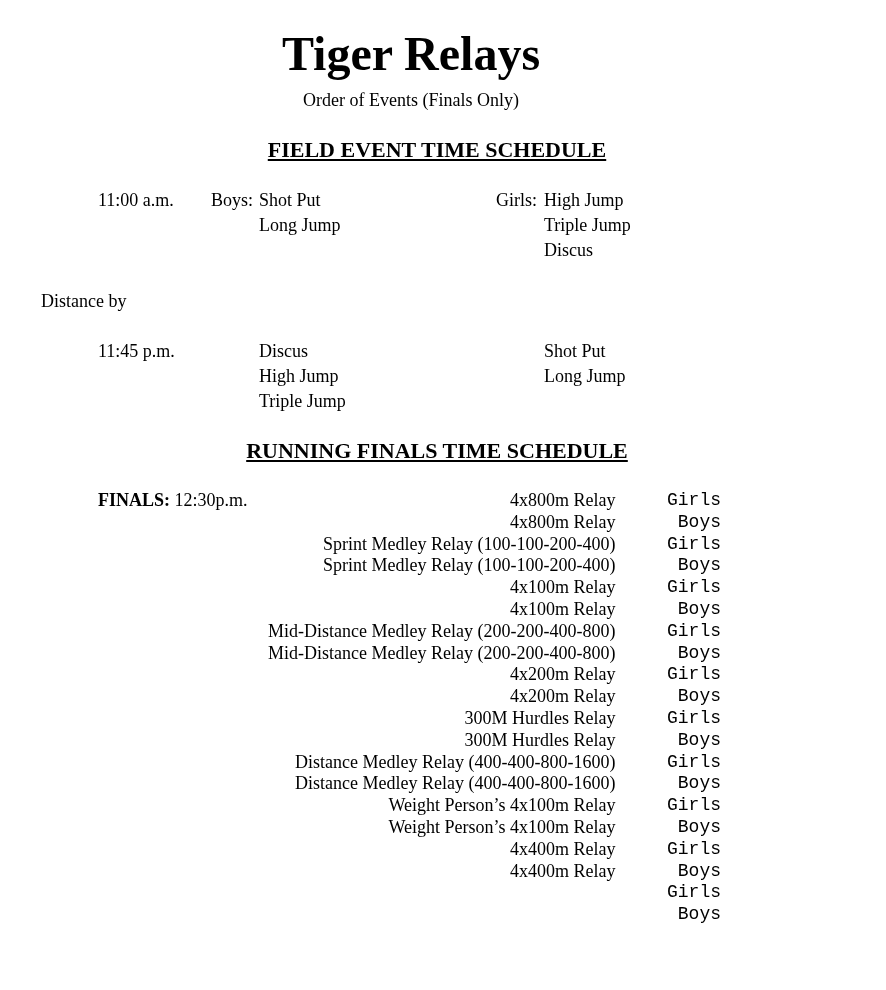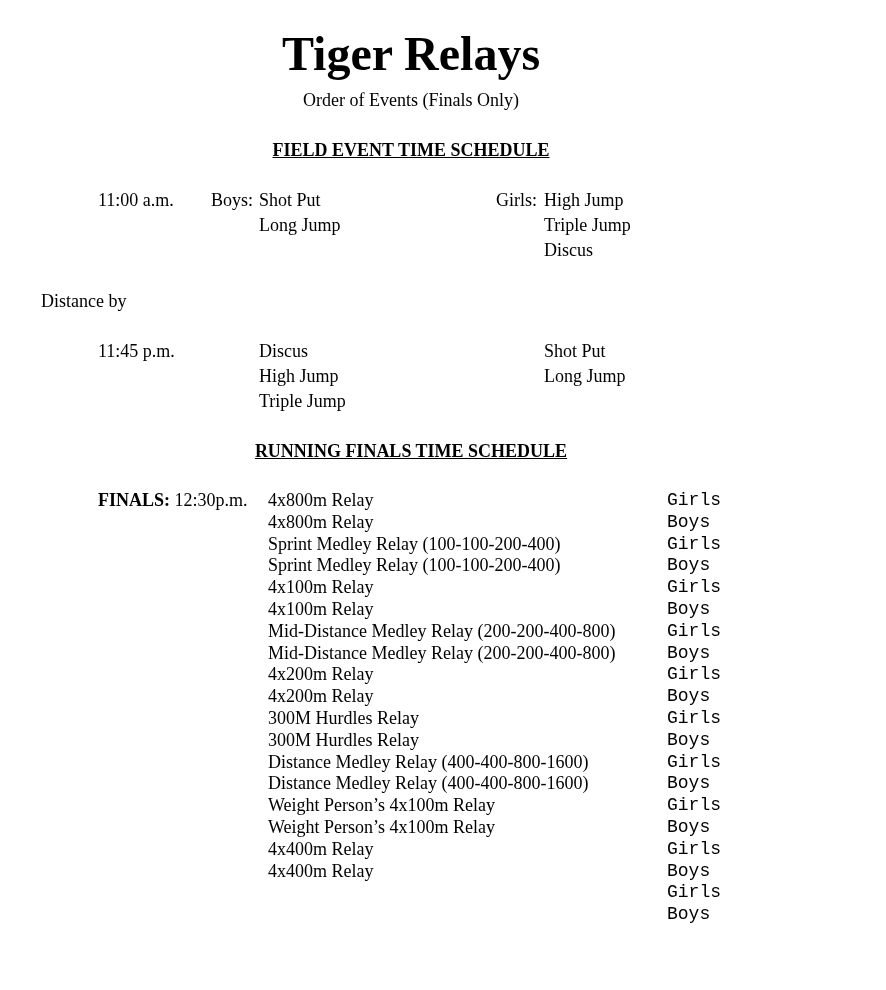--- a/index.html
+++ b/index.html
@@ -11,24 +11,24 @@
     .title {
       left: 0; width: 822px; text-align: center; top: 26px;
       font-size: 48px; font-weight: bold; line-height: 56px;
     }
     .subtitle {
       left: 0; width: 822px; text-align: center; top: 89px;
       font-size: 18px; line-height: 22px;
     }
     .section-heading {
       left: 0; width: 822px; text-align: center;
-      font-size: 18px; font-weight: bold; text-decoration: underline; line-height: 22px;
+      font-size: 22px; font-weight: bold; text-decoration: underline; line-height: 22px; padding-left: 26px;
     }
     .txt { font-size: 18px; line-height: 25px; }
-    .run-line { font-size: 18px; line-height: 21.8px; }
+    .run-line { font-size: 18px; line-height: 21.8px; text-align: right; }
     .bold { font-weight: bold; }
   </style>
 </head>
 <body>
 
 <div>
   <div class="abs title">Tiger Relays</div>
   <div class="abs subtitle">Order of Events (Finals Only)</div>
 
   <div class="abs section-heading" style="top:139px;">FIELD EVENT TIME SCHEDULE</div>

